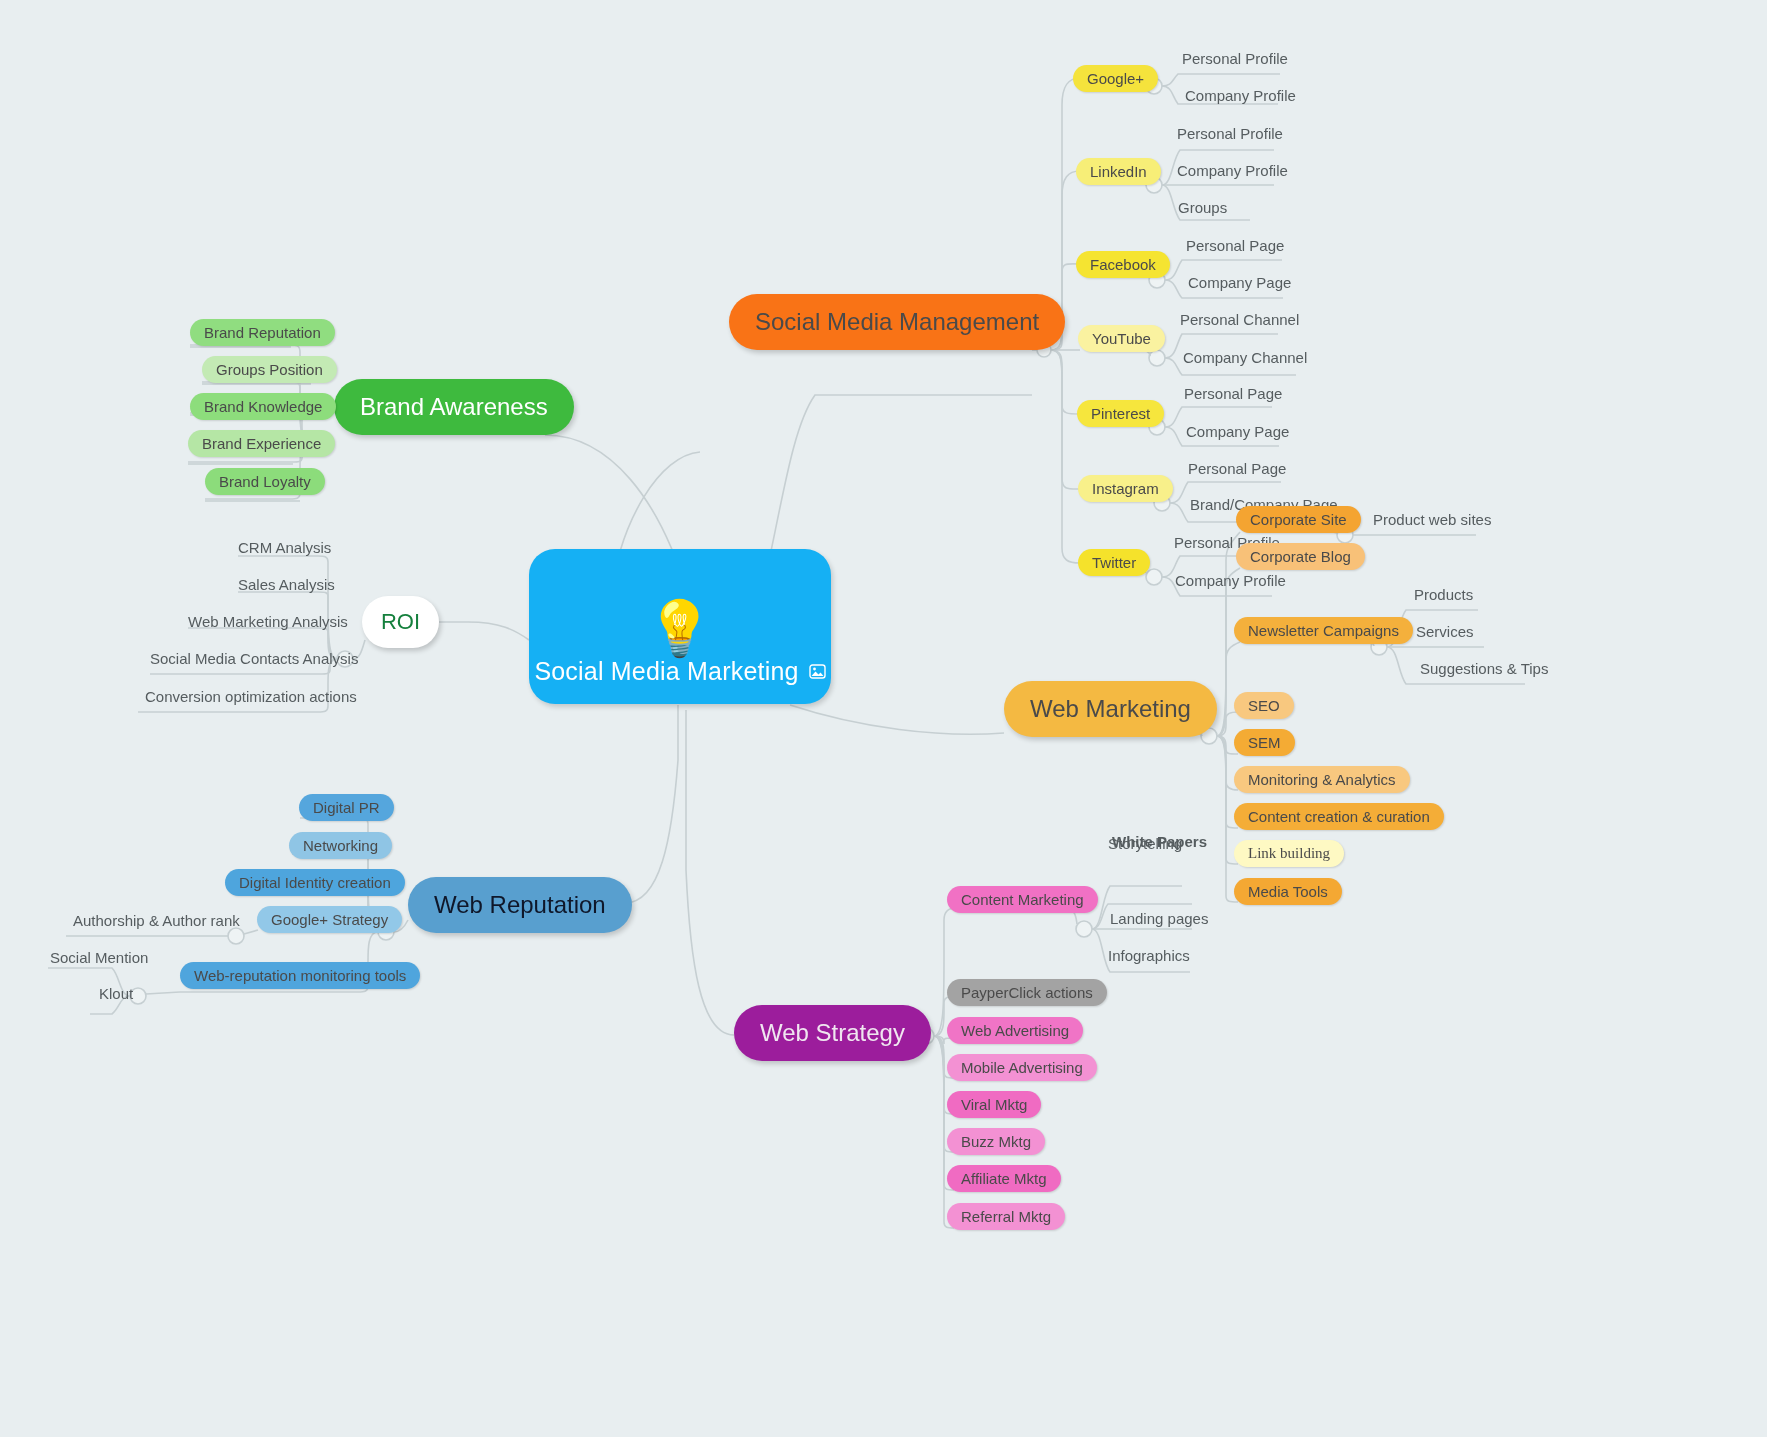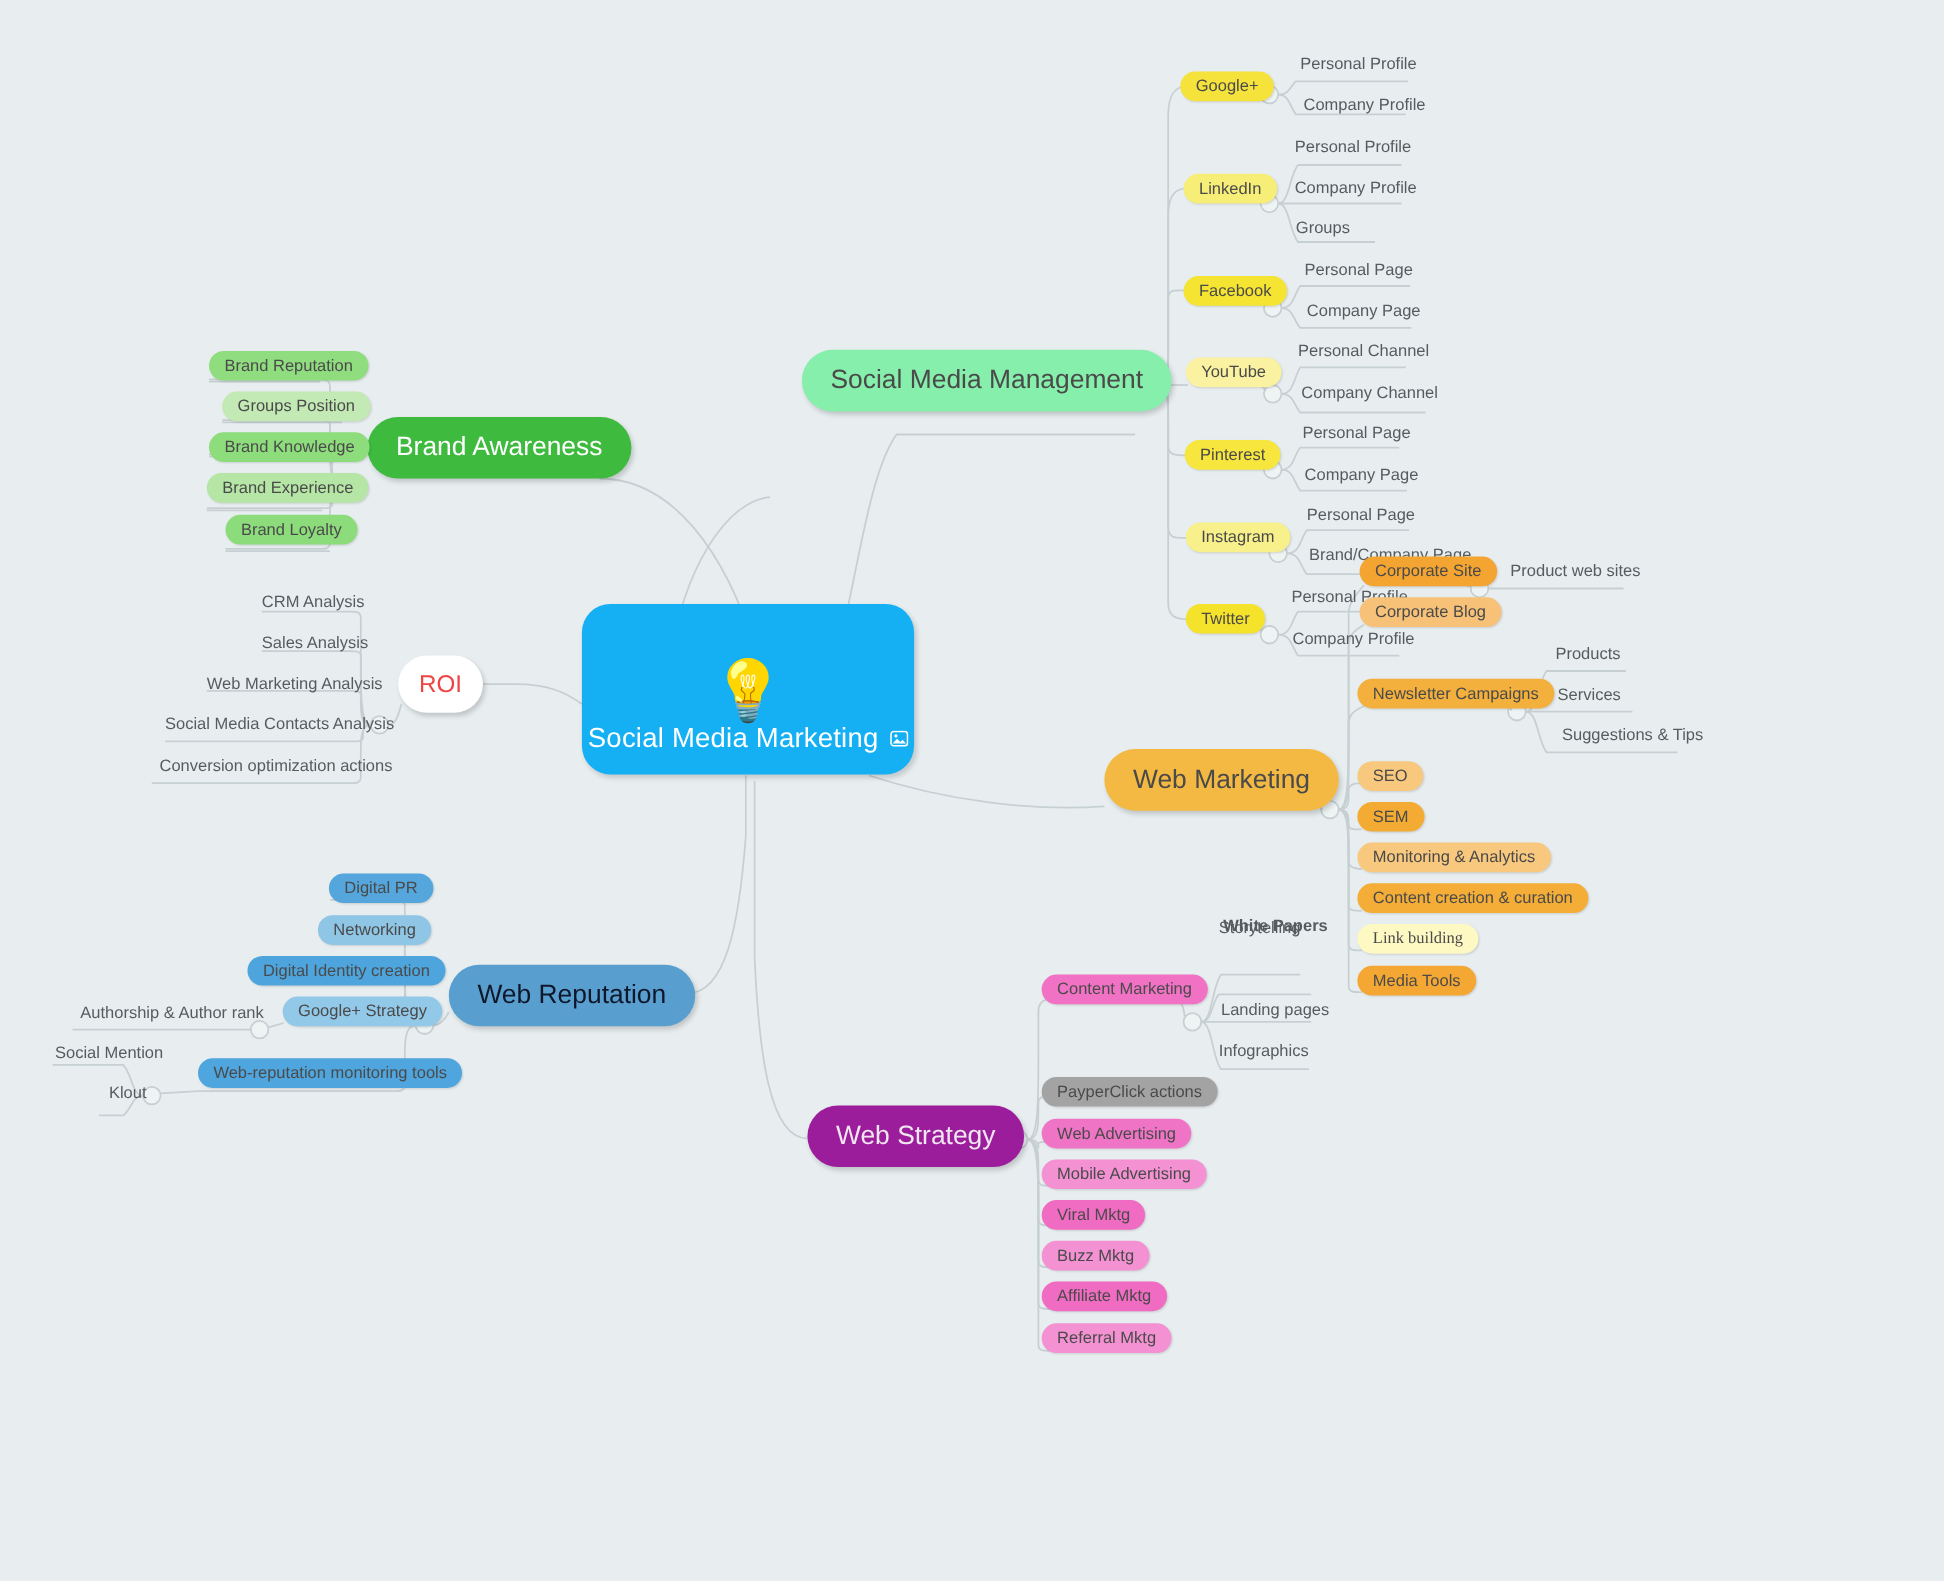--- a/index.html
+++ b/index.html
@@ -53,23 +53,23 @@
     color:#ffffff;font-size:25px;letter-spacing:.2px;
     display:flex;align-items:center;gap:10px;
   }
   #central .imgicon{display:inline-flex;}
 
   
   .main{
     font-size:24px;border-radius:28px;height:56px;padding:0 26px;
     box-shadow:2px 3px 5px rgba(0,0,0,.18);
   }
-  #smm{left:729px;top:294px;background:#86efac;margin-top:24px;}
+  #smm{left:729px;top:294px;background:#f97316;}
   #brand-awareness{left:334px;top:379px;background:#3eba3e;color:#ffffff;}
-  #roi{left:362px;top:596px;background:#ffffff;border-radius:999px;height:52px;width:77px;padding:0;font-size:22px;color:#ef4444;}
+  #roi{left:362px;top:596px;background:#ffffff;border-radius:999px;height:52px;width:77px;padding:0;font-size:22px;color:#15803d;}
   #web-marketing{left:1004px;top:681px;background:#f4b942;}
   #web-reputation{left:408px;top:877px;background:#589fcf;color:#0f172a;}
   #web-strategy{left:734px;top:1005px;background:#9c1d9c;color:#f0e6f0;}
 
   .lvl2{font-size:15px;height:27px;}
 </style>
 </head>
 <body>
 
 <div id="canvas">

